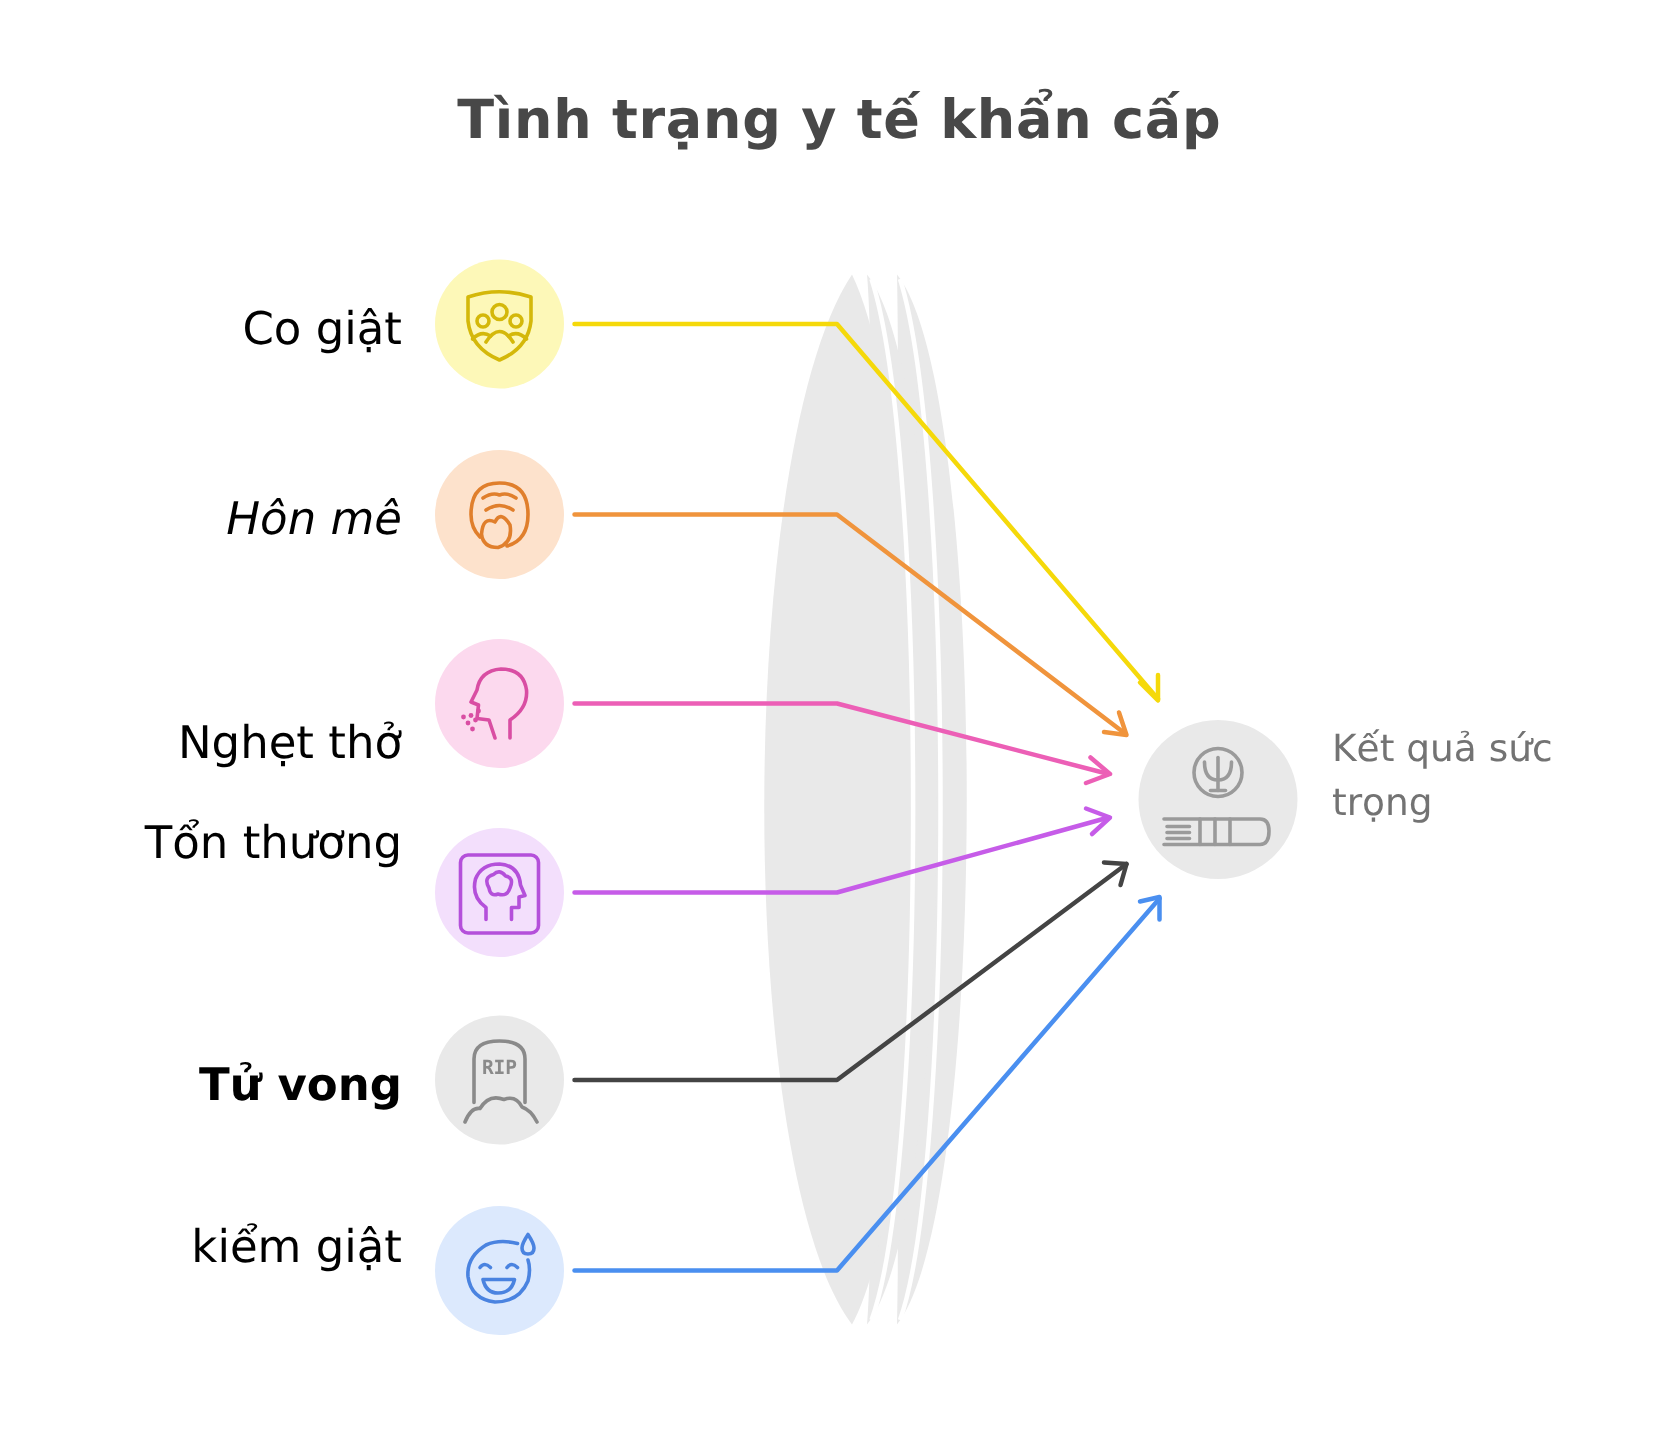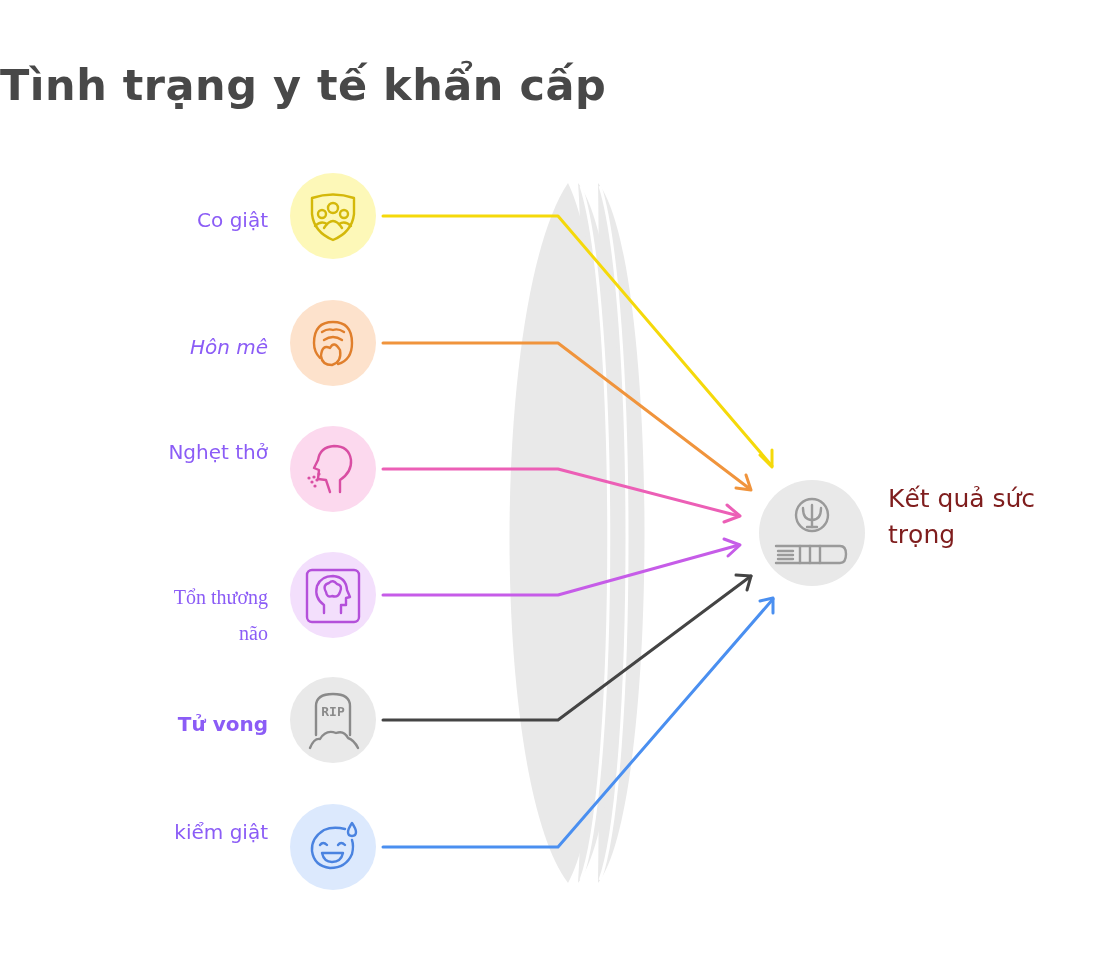--- a/index.html
+++ b/index.html
@@ -1,23 +1,23 @@
 <!DOCTYPE html>
 <html><head>
 <meta charset="utf-8">
 <style>
   html, body { margin:0; padding:0; background:#ffffff; }
   body { width:1119px; height:966px; position:relative; overflow:hidden;
          font-family:"DejaVu Sans", sans-serif; color:#484848; }
-  .title { position:absolute; left:0; width:1119px; top:60px; text-align:left;
-           font-size:43px; font-weight:bold; color:#484848; letter-spacing:0.5px; }
+  .title { position:absolute; left:0; width:1119px; top:60px; text-align:center;
+           font-size:36px; font-weight:bold; color:#484848; letter-spacing:0.5px; }
   svg.canvas { position:absolute; left:0; top:0; }
-  .label { position:absolute; font-size:20px; line-height:36px; color:#8b5cf6; text-align:right; }
+  .label { position:absolute; font-size:30px; line-height:36px; color:#000000; text-align:right; }
   .label.left { right:851px; }
-  .result-label { position:absolute; left:888px; top:481px; font-size:25px; line-height:36px; color:#7f1d1d; text-align:left; width:220px; }
+  .result-label { position:absolute; left:888px; top:481px; font-size:25px; line-height:36px; color:#737373; text-align:left; width:220px; }
 </style>
 </head>
 <body>
 
 <div class="title">Tình trạng y tế khẩn cấp</div>
 
 <svg class="canvas" width="1119" height="966" viewBox="0 0 1119 966">
 
   <g>
     <path d="M598,183 C660,260 660,805 598,883 C600,800 600,260 598,183 Z" fill="#e9e9e9"></path>
@@ -118,24 +118,23 @@
       <path d="M807,527 L817,527"></path>
       <path d="M776,546 L840,546 Q846,546 846,554 Q846,563 840,563 L776,563"></path>
       <path d="M778,551 L793,551 M778,555 L793,555 M778,559 L793,559"></path>
       <path d="M800,546 L800,563 M810,546 L810,563 M820,546 L820,563"></path>
     </g>
   </g>
 </svg>
 
 <div class="label left" style="top:202px;">Co giật</div>
 <div class="label left" style="top:329px;font-style:italic;">Hôn mê</div>
-<div class="label left" style="top:434px;">Nghẹt thở</div>
-<div class="label left" style="top:579px;font-family:Liberation Serif, serif;">
+<div class="label left" style="top:478px;">Nghẹt thở</div>
+<div class="label left" style="top:545px;">
   <div>Tổn thương</div>
-  <div>não</div>
 </div>
 <div class="label left" style="top:706px;font-weight:bold;">Tử vong</div>
 <div class="label left" style="top:814px;">
   <div>kiểm giật</div>
 </div>
 
 <div class="result-label">
   <div>Kết quả sức</div>
   <div>trọng</div>
 </div>

